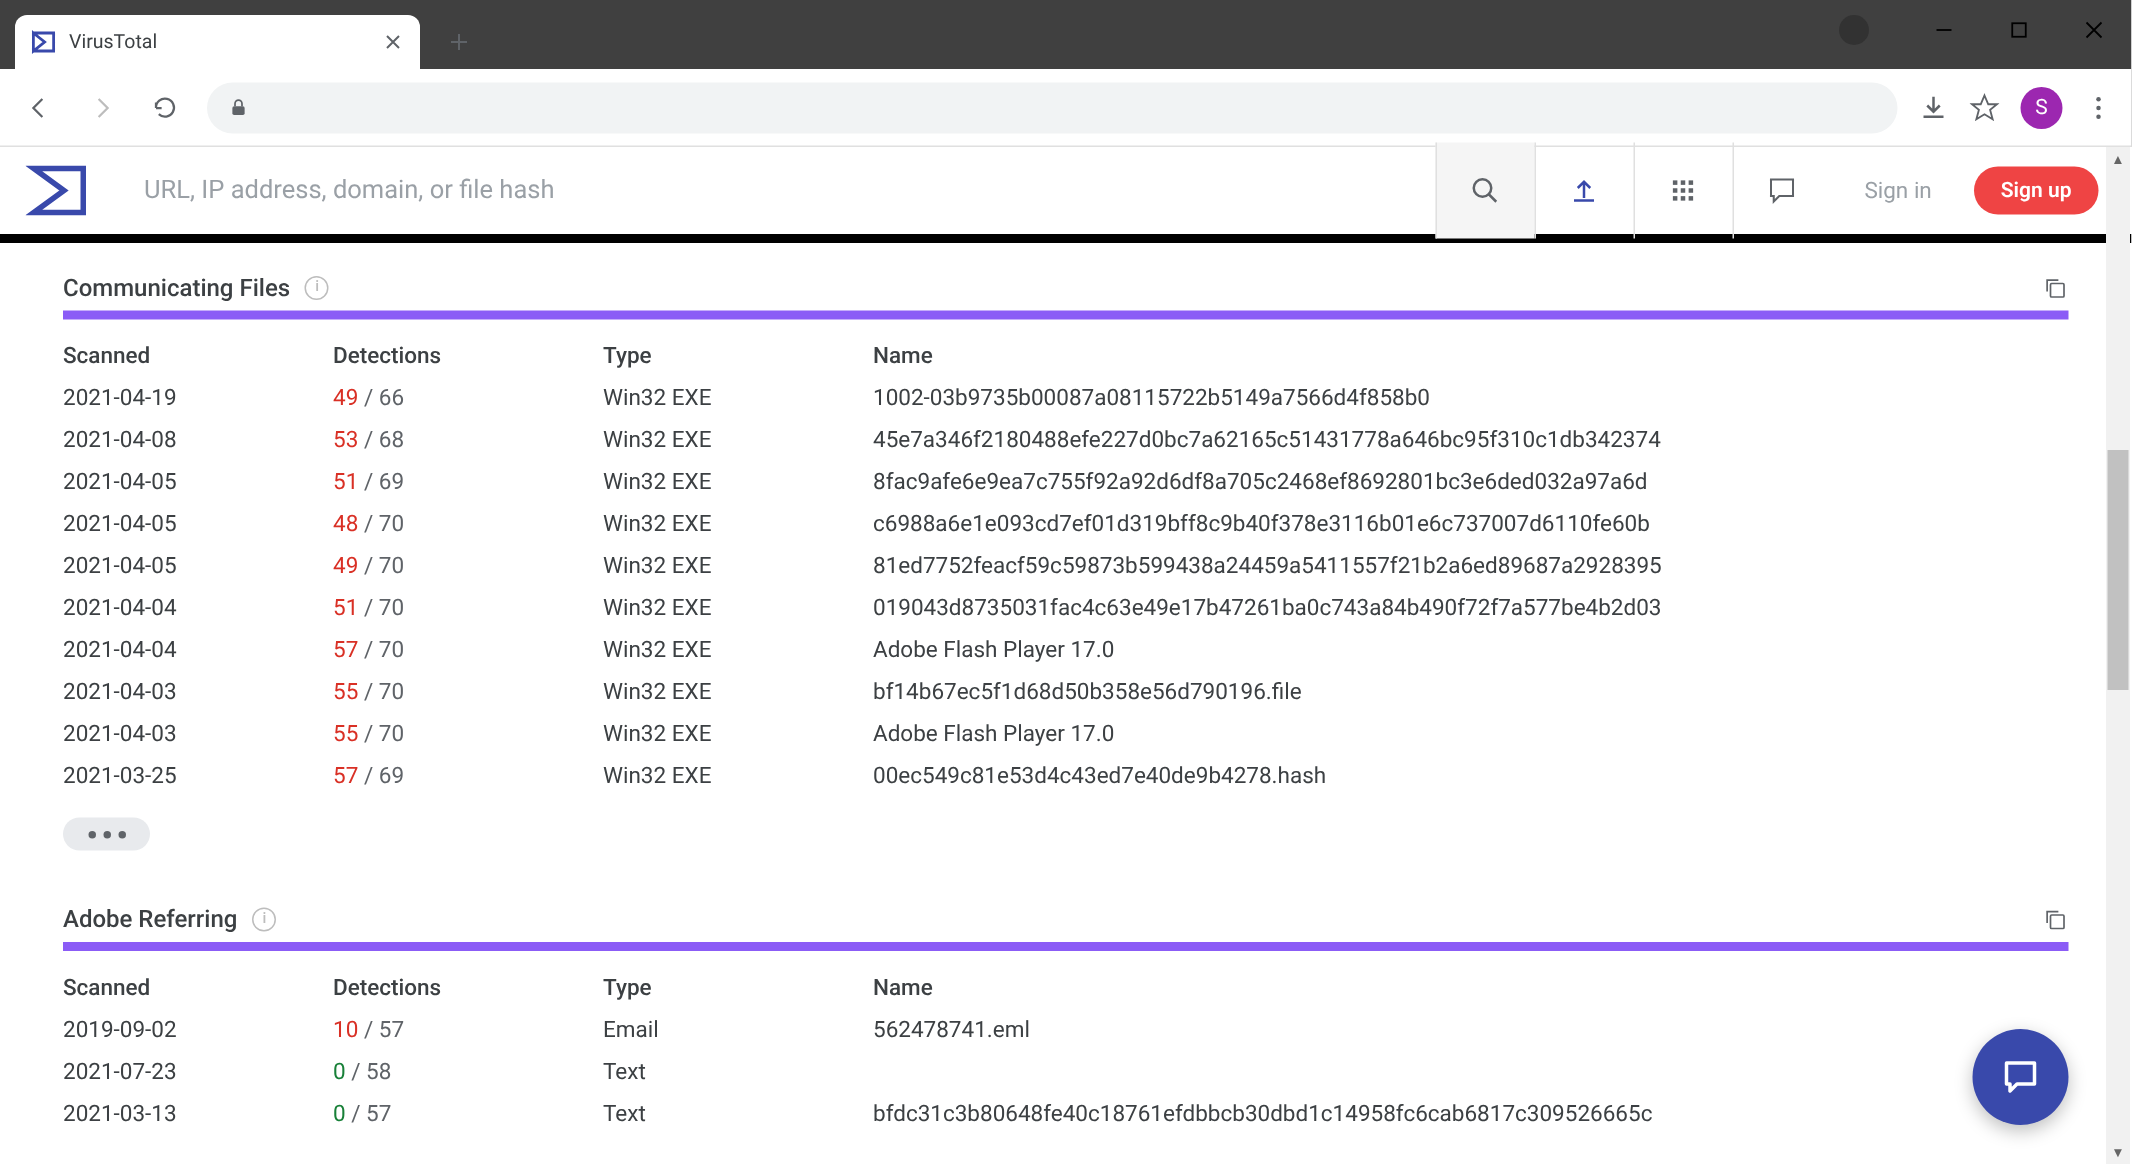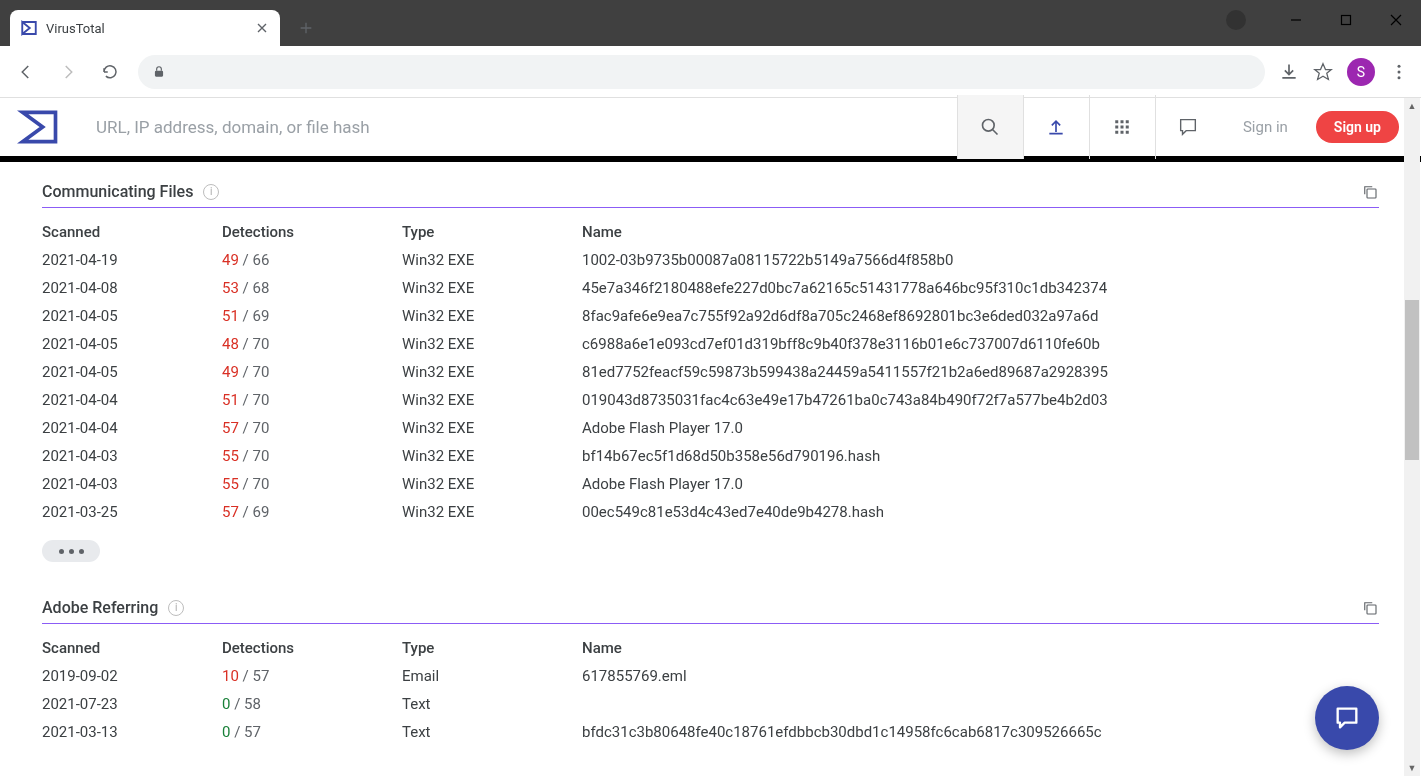--- a/index.html
+++ b/index.html
@@ -36,21 +36,21 @@
 .vt-search input { width: 100%; border: none; outline: none; font-size: 17px; color: #5f6368; }
 .vt-search input::placeholder { color: #9aa0a6; }
 .vt-hbtn { width: 66px; height: 64px; display: flex; align-items: center; justify-content: center; border-left: 1px solid #e0e0e0; cursor: pointer; color: #5f6368; }
 .vt-hbtn.search-btn { background: #f5f5f5; }
 .vt-signin { padding: 0 22px; font-size: 15px; color: #9aa0a6; cursor: pointer; }
 .vt-signup { margin-right: 22px; margin-left: 6px; background: #ef4444; color: #fff; border: none; border-radius: 18px; padding: 8px 18px; font-size: 14px; font-weight: 600; cursor: pointer; }
 
 
 .content { padding: 0 42px; overflow-y: auto; height: calc(776px - 46px - 52px - 64px); }
 .section { margin-top: 14px; }
-.section-header { display: flex; align-items: center; justify-content: space-between; padding: 6px 0; border-bottom: 1px solid #8b5cf6; }
+.section-header { display: flex; align-items: center; justify-content: space-between; padding: 6px 0; border-bottom: 6px solid #8b5cf6; }
 .section-title { font-size: 16px; font-weight: 500; color: #3c4043; display: flex; align-items: center; gap: 10px; }
 .info-icon { width: 16px; height: 16px; border: 1px solid #bdbdbd; border-radius: 50%; display: inline-flex; align-items: center; justify-content: center; font-size: 10px; color: #bdbdbd; }
 .copy-icon { width: 18px; height: 18px; cursor: pointer; color: #5f6368; }
 
 .table { width: 100%; margin-top: 10px; }
 .table-header, .table-row { display: grid; grid-template-columns: 180px 180px 180px 1fr; padding: 5px 0; font-size: 15px; }
 .table-header { font-weight: 500; color: #3c4043; }
 .table-row { color: #3c4043; }
 .det-pos { color: #d93025; font-weight: 400; }
 .det-zero { color: #188038; font-weight: 400; }
@@ -249,21 +249,21 @@
           <div class="table-row">
             <div>2021-04-04</div>
             <div><span class="det-pos">57</span> <span class="det-total">/ 70</span></div>
             <div>Win32 EXE</div>
             <div>Adobe Flash Player 17.0</div>
           </div>
           <div class="table-row">
             <div>2021-04-03</div>
             <div><span class="det-pos">55</span> <span class="det-total">/ 70</span></div>
             <div>Win32 EXE</div>
-            <div>bf14b67ec5f1d68d50b358e56d790196.hash</div>
+            <div>bf14b67ec5f1d68d50b358e56d790196.file</div>
           </div>
           <div class="table-row">
             <div>2021-04-03</div>
             <div><span class="det-pos">55</span> <span class="det-total">/ 70</span></div>
             <div>Win32 EXE</div>
             <div>Adobe Flash Player 17.0</div>
           </div>
           <div class="table-row">
             <div>2021-03-25</div>
             <div><span class="det-pos">57</span> <span class="det-total">/ 69</span></div>
@@ -295,21 +295,21 @@
         <div>Scanned</div>
         <div>Detections</div>
         <div>Type</div>
         <div>Name</div>
       </div>
       <div id="ref-rows">
           <div class="table-row">
             <div>2019-09-02</div>
             <div><span class="det-pos">10</span> <span class="det-total">/ 57</span></div>
             <div>Email</div>
-            <div>617855769.eml</div>
+            <div>562478741.eml</div>
           </div>
           <div class="table-row">
             <div>2021-07-23</div>
             <div><span class="det-zero">0</span> <span class="det-total">/ 58</span></div>
             <div>Text</div>
           </div>
           <div class="table-row">
             <div>2021-03-13</div>
             <div><span class="det-zero">0</span> <span class="det-total">/ 57</span></div>
             <div>Text</div>

